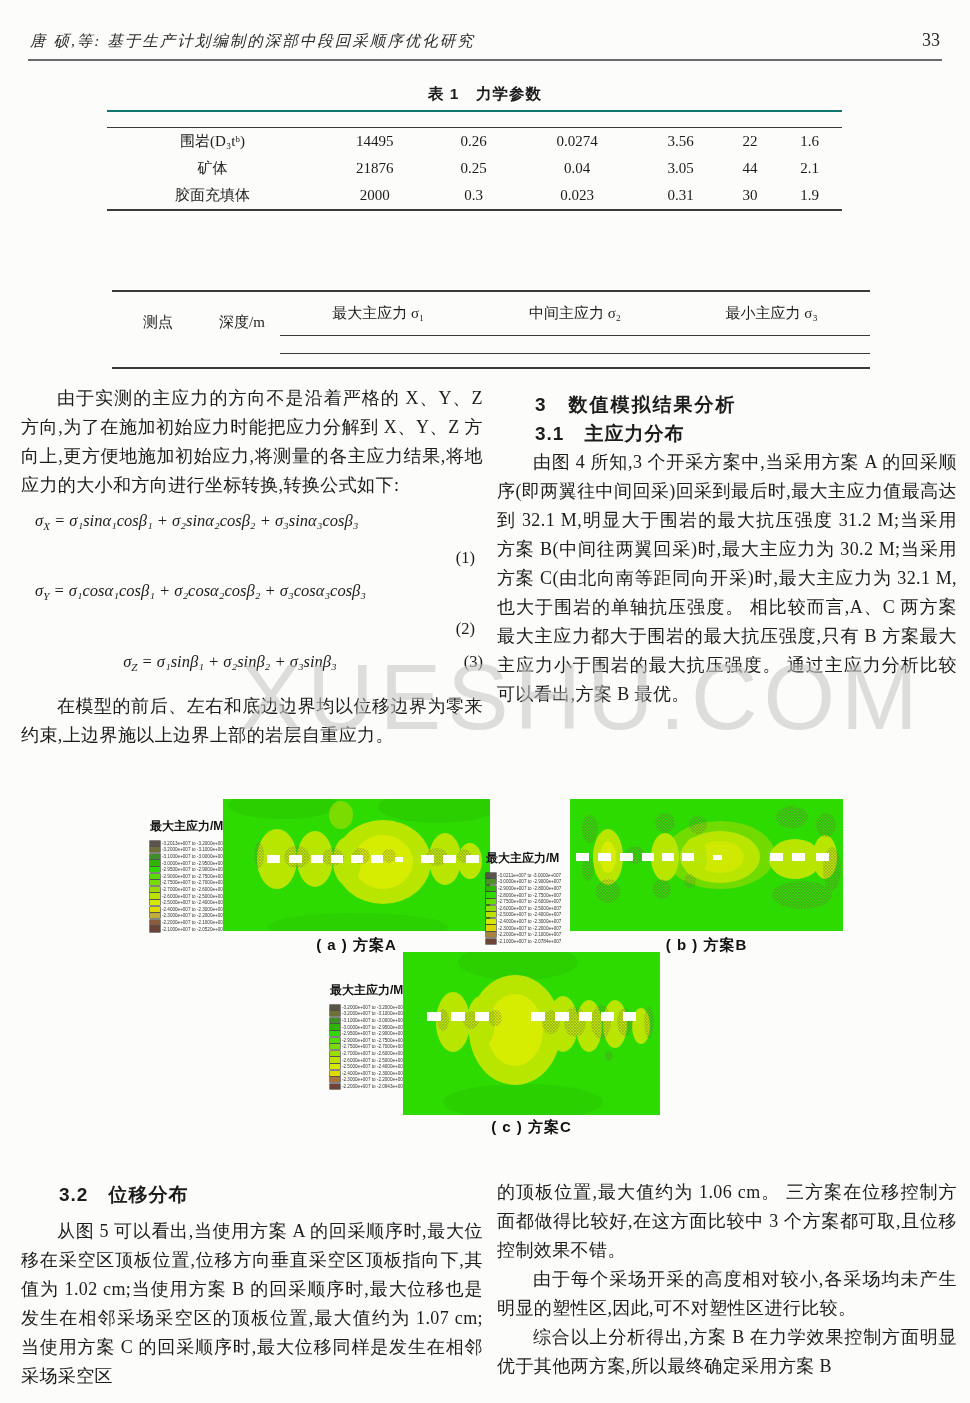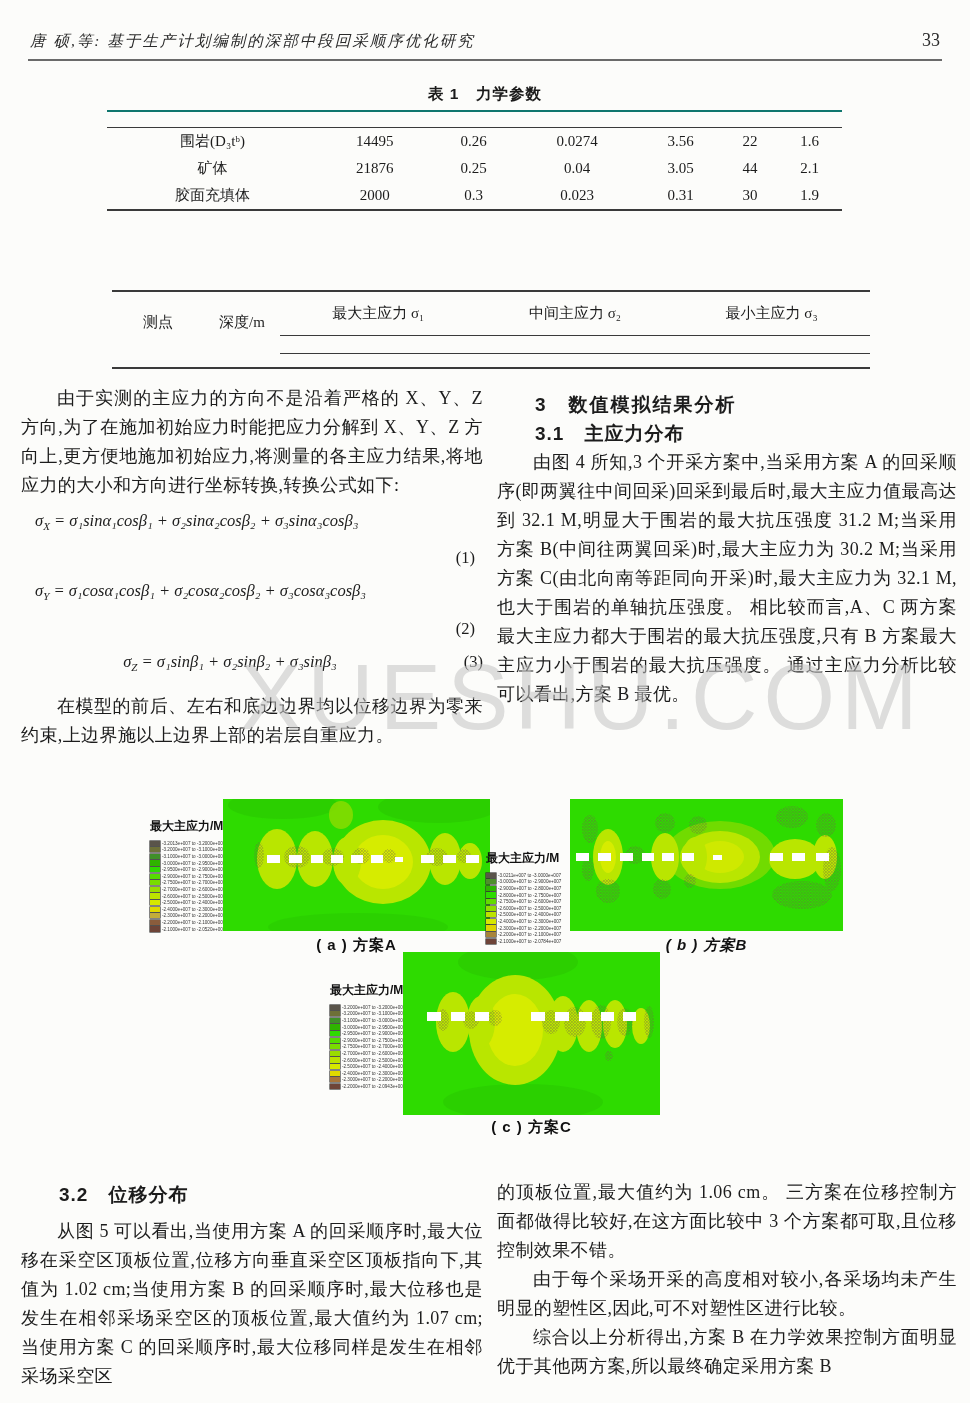--- a/index.html
+++ b/index.html
@@ -379,21 +379,21 @@
           <rect x="72" y="54" width="12" height="8"></rect>
         <rect x="92" y="54" width="12" height="8"></rect>
           <rect x="112" y="54" width="12" height="8"></rect>
         <rect x="143" y="56" width="9" height="5"></rect>
         <rect x="200" y="54" width="13" height="8"></rect>
           <rect x="222" y="54" width="13" height="8"></rect>
         <rect x="246" y="54" width="13" height="8"></rect>
       </g>
     </svg>
   </div>
-  <div class="pcap" style="top:936px;left:570px;width:273px;font-style:italic;">( b ) 方案B</div>
+  <div class="pcap" style="top:936px;left:570px;width:273px;">( b ) 方案B</div>
 
   <div class="legend" style="top:982px;left:330px;">
     <div class="legend-title">最大主应力/M</div>
     <div>
         <div class="lrow">
         <span class="sw" style="background-color: rgb(90, 84, 74);"></span>
         <span class="ltext">-3.2000e+007 to -3.2000e+007</span>
       </div>
         <div class="lrow">
         <span class="sw" style="background-color: rgb(110, 112, 56);"></span>

